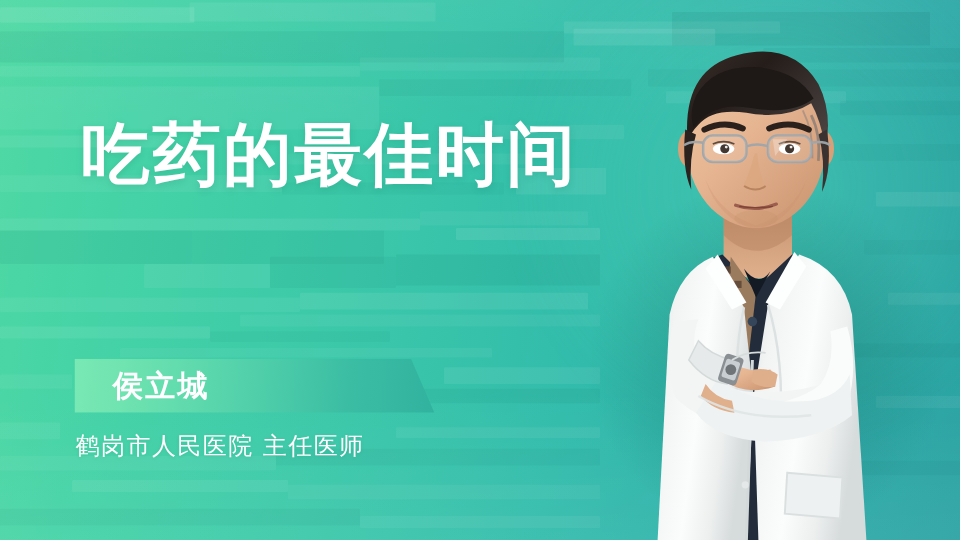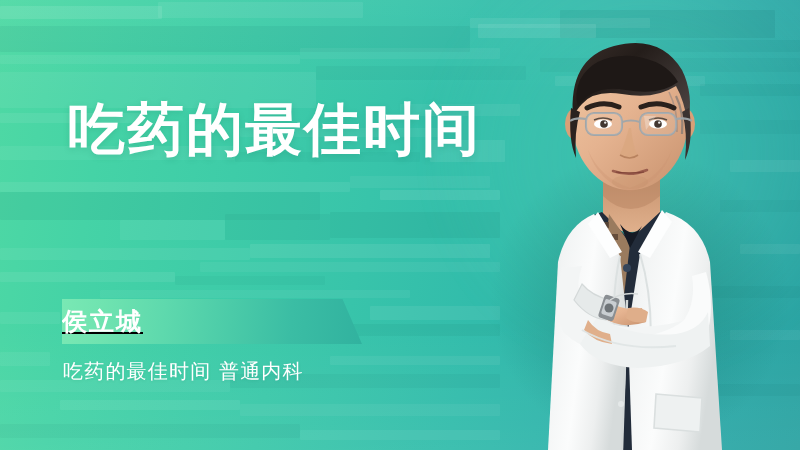--- a/index.html
+++ b/index.html
@@ -88,30 +88,30 @@
 
   
   .name-banner {
     position: absolute;
     left: 62px;
     top: 299px;
     height: 45px;
     width: 300px;
     display: flex;
     align-items: center;
+    padding-left: 32px;
     clip-path: polygon(0% 0%, 93.5% 0%, 100% 100%, 0% 100%);
     background: linear-gradient(95deg,
       #79E8B4 0%,
       #6FE3B0 14%,
       #5ED9AD 34%,
       #4BCBA8 56%,
       #3BBDA4 76%,
       #31B29F 100%);
     box-shadow: 0 1px 3px rgba(20,110,85,0.10);
-    text-decoration: underline;
   }
   .name-banner .dr-name {
     color: #ffffff;
     font-size: 25px;
     font-weight: 600;
     letter-spacing: 2px;
     white-space: nowrap;
   }
   .name-banner .dr-title {
     color: #ffffff;
@@ -351,15 +351,15 @@
       <ellipse cx="160" cy="182" rx="18" ry="7" fill="#C08A66" opacity="0.20"></ellipse>
     </svg>
   </div>
 
   <div class="title">吃药的最佳时间</div>
 
   <div class="name-banner">
     <span class="dr-name">侯立城</span>
   </div>
 
-  <div class="affiliation">吃药的最佳时间 普通内科</div>
+  <div class="affiliation">鹤岗市人民医院 主任医师</div>
 
 </div>
 
 </body></html>

